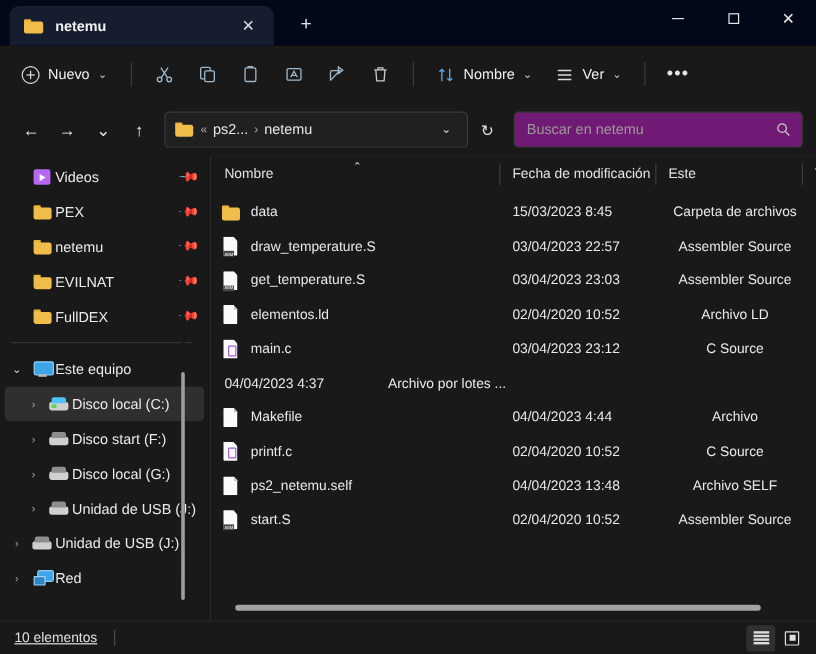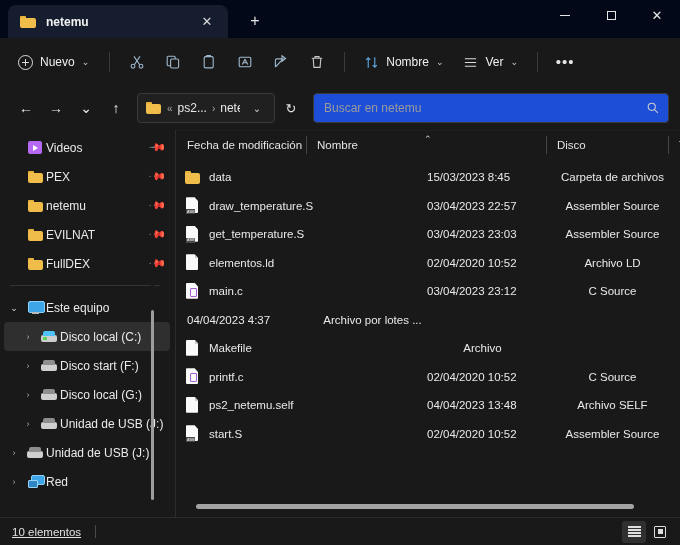--- a/index.html
+++ b/index.html
@@ -147,22 +147,22 @@
     width: 22px; height: 24px; display: flex;
     align-items: center; justify-content: center;
     color: #cfcfcf; font-size: 10px; flex: none;
   }
   .refresh {
     width: 28px; height: 30px; display: flex;
     align-items: center; justify-content: center;
     color: #e0e0e0; font-size: 13px; flex: none; margin-left: 2px;
   }
   .searchbox {
-    width: 356px; height: 30px; margin-left: 8px;
-    background: #1d4ed8; border: 1px solid #3a3a3a; border-radius: 4px;
+    width: 241px; height: 30px; margin-left: 8px;
+    background: #701a75; border: 1px solid #3a3a3a; border-radius: 4px;
     display: flex; align-items: center; padding: 0 8px 0 10px;
     flex: none;
   }
   .searchbox input {
     flex: 1; background: transparent; border: none; outline: none;
     color: #e2e2e2; font-size: 12px; font-family: inherit;
   }
   .searchbox input::placeholder { color: #9a9a9a; }
 
   
@@ -635,26 +635,26 @@
 
       <div class="sb-vtrack"></div>
       <div class="sb-vthumb"></div>
       <div class="sidebar-edge"></div>
     </div>
 
     <div class="content">
       <div class="content-topline"></div>
 
       <div class="colhead">
-        <div class="col date">Fecha de modificación</div>
         <div class="col name">
           <span>Nombre</span>
           <span class="sortcaret">⌃</span>
         </div>
-        <div class="col type">Disco</div>
+        <div class="col date">Fecha de modificación</div>
+        <div class="col type">Este</div>
         <div class="col size">Tam</div>
       </div>
 
       <div class="rows">
         <div class="row">
           <div class="cell name">
             <span class="fi folder"></span>
             <span>data</span>
           </div>
           <div class="cell date">15/03/2023 8:45</div>
@@ -694,20 +694,21 @@
         </div>
         <div class="row">
           <div class="cell date">04/04/2023 4:37</div>
           <div class="cell type">Archivo por lotes ...</div>
         </div>
         <div class="row">
           <div class="cell name">
             <span class="fi doc"></span>
             <span>Makefile</span>
           </div>
+          <div class="cell date">04/04/2023 4:44</div>
           <div class="cell type">Archivo</div>
         </div>
         <div class="row">
           <div class="cell name">
             <span class="fi csrc"></span>
             <span>printf.c</span>
           </div>
           <div class="cell date">02/04/2020 10:52</div>
           <div class="cell type">C Source</div>
         </div>

